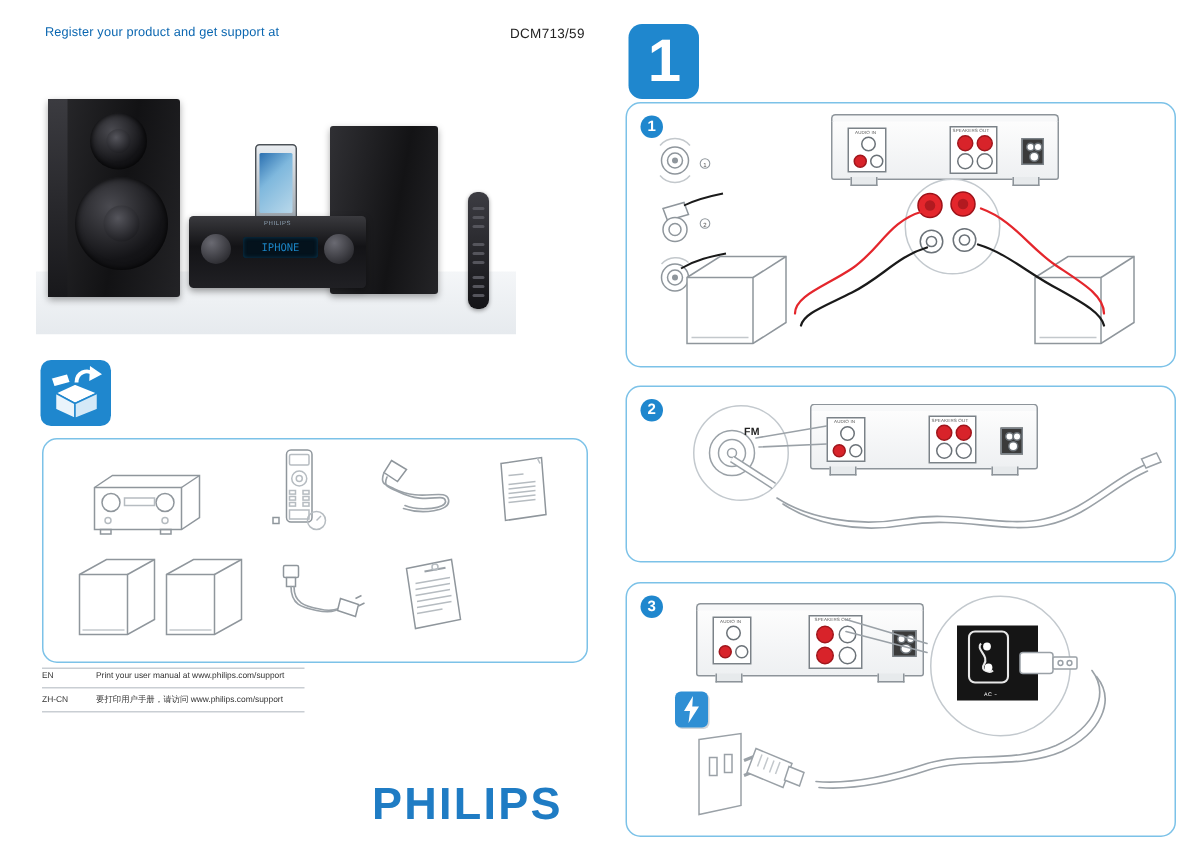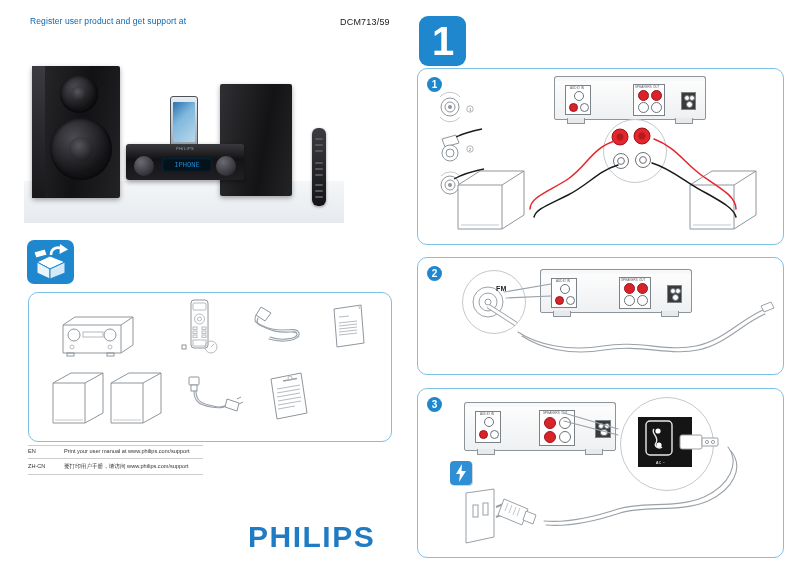--- a/index.html
+++ b/index.html
@@ -29,21 +29,21 @@
   .drv{position:absolute;border-radius:50%;background:radial-gradient(circle at 38% 32%,#4a4a50,#141417 62%,#0a0a0c);
        box-shadow:inset 0 0 4px #000;}
   .drv-t{left:28px;top:9px;width:38px;height:38px;}
   .drv-w{left:18px;top:52px;width:62px;height:62px;}
   .drv-t:after,.drv-w:after{content:"";position:absolute;border-radius:50%;
        background:radial-gradient(circle at 40% 35%,#55555c,#0d0d10);}
   .drv-t:after{left:11px;top:11px;width:16px;height:16px;}
   .drv-w:after{left:19px;top:19px;width:24px;height:24px;}
   .spkR{left:196px;top:26px;width:72px;height:112px;
         background:linear-gradient(100deg,#303034,#131315 60%,#242427);}
-  .unit{position:absolute;left:102px;top:86px;width:118px;height:36px;border-radius:3px;
+  .unit{position:absolute;left:102px;top:86px;width:118px;height:48px;border-radius:3px;
         background:linear-gradient(#3a3a3e,#131316 42%,#202024);box-shadow:0 2px 5px rgba(0,0,0,.4);}
   .unit-disp{position:absolute;left:36px;top:14px;width:50px;height:14px;border-radius:2px;
         background:#04121c;box-shadow:inset 0 0 3px #0a3a55;}
   .unit-disp span{display:block;color:#1b84c4;font-size:7px;text-align:center;line-height:14px;
         font-family:"DejaVu Sans Mono",monospace;}
   .knob{position:absolute;top:12px;width:20px;height:20px;border-radius:50%;
         background:radial-gradient(circle at 35% 30%,#6a6a72,#1a1a1e);}
   .knobL{left:8px;} .knobR{right:8px;}
   .unit-brand{position:absolute;left:50%;top:2px;transform:translateX(-50%);color:#8fa3b5;font-size:4px;letter-spacing:.4px;}
   .dock{position:absolute;left:146px;top:38px;width:26px;height:52px;border-radius:3px;
@@ -103,21 +103,21 @@
 
   .bolt-badge{position:absolute;width:22px;height:24px;background:#2f8fd4;border-radius:4px;
         box-shadow:1px 1px 0 #d2d6da;}
   .bolt-badge svg{position:absolute;left:5px;top:3px;}
 </style>
 </head>
 <body>
 
 <div class="page">
 
-  <div class="hdr-reg">Register user product and get support at</div>
+  <div class="hdr-reg">Register your product and get support at</div>
   <div class="hdr-model">DCM713/59</div>
 
   <div class="badge-big">1</div>
 
   <div class="photo">
     <div class="ph-floor"></div>
 
     <div class="spk spkL">
       <div class="drv drv-t"></div>
       <div class="drv drv-w"></div>

